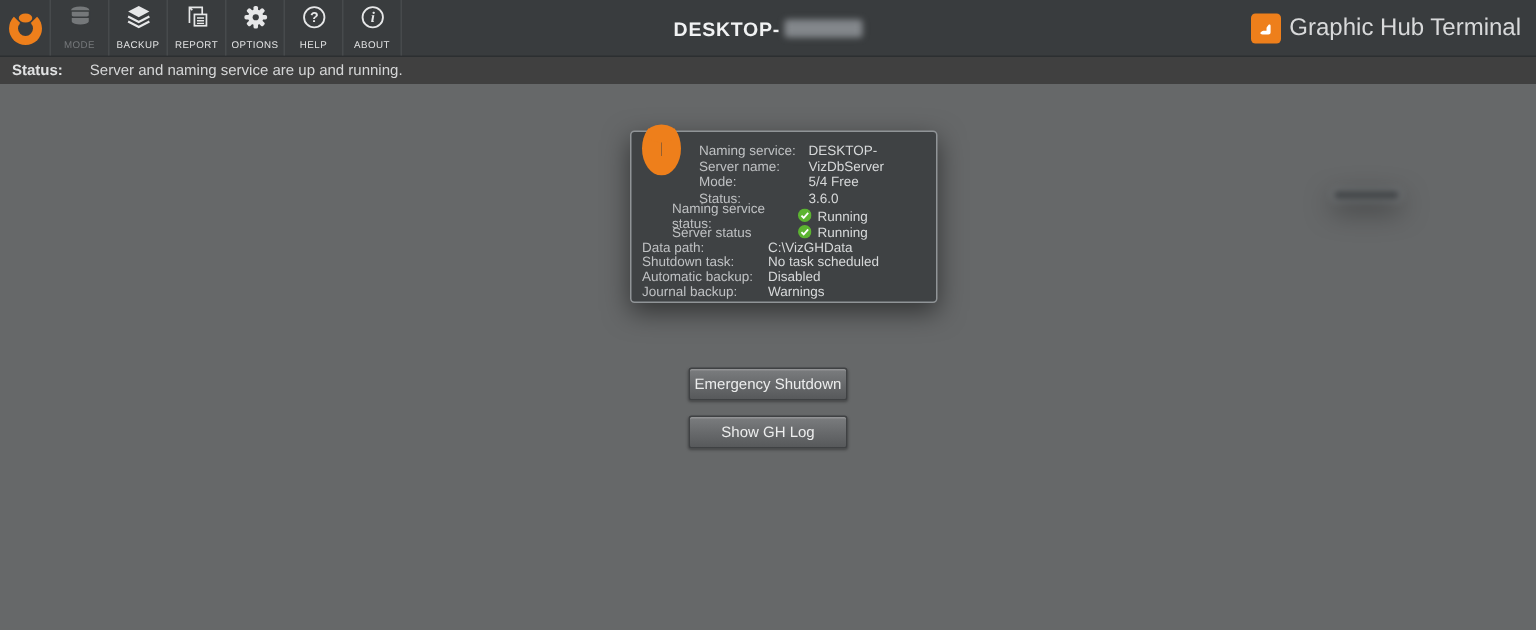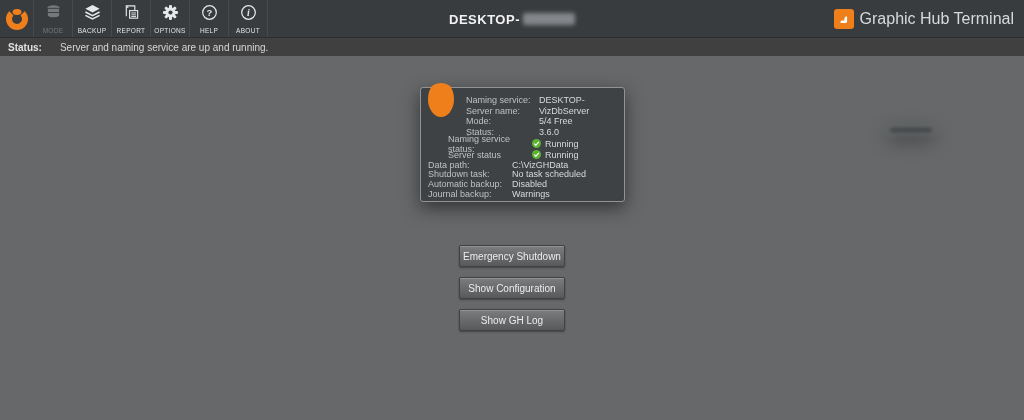--- a/index.html
+++ b/index.html
@@ -241,16 +241,15 @@
       </div>
       <div class="row">
         <span class="lbl">Journal backup:</span>
         <span class="val">Warnings</span>
       </div>
     </div>
   </div>
 
   <div class="btn-stack">
     <button class="gh-btn">Emergency Shutdown</button>
-    <button class="gh-btn">Show Configuration</button>
     <button class="gh-btn">Show GH Log</button>
   </div>
 </div>
 
 </body></html>

